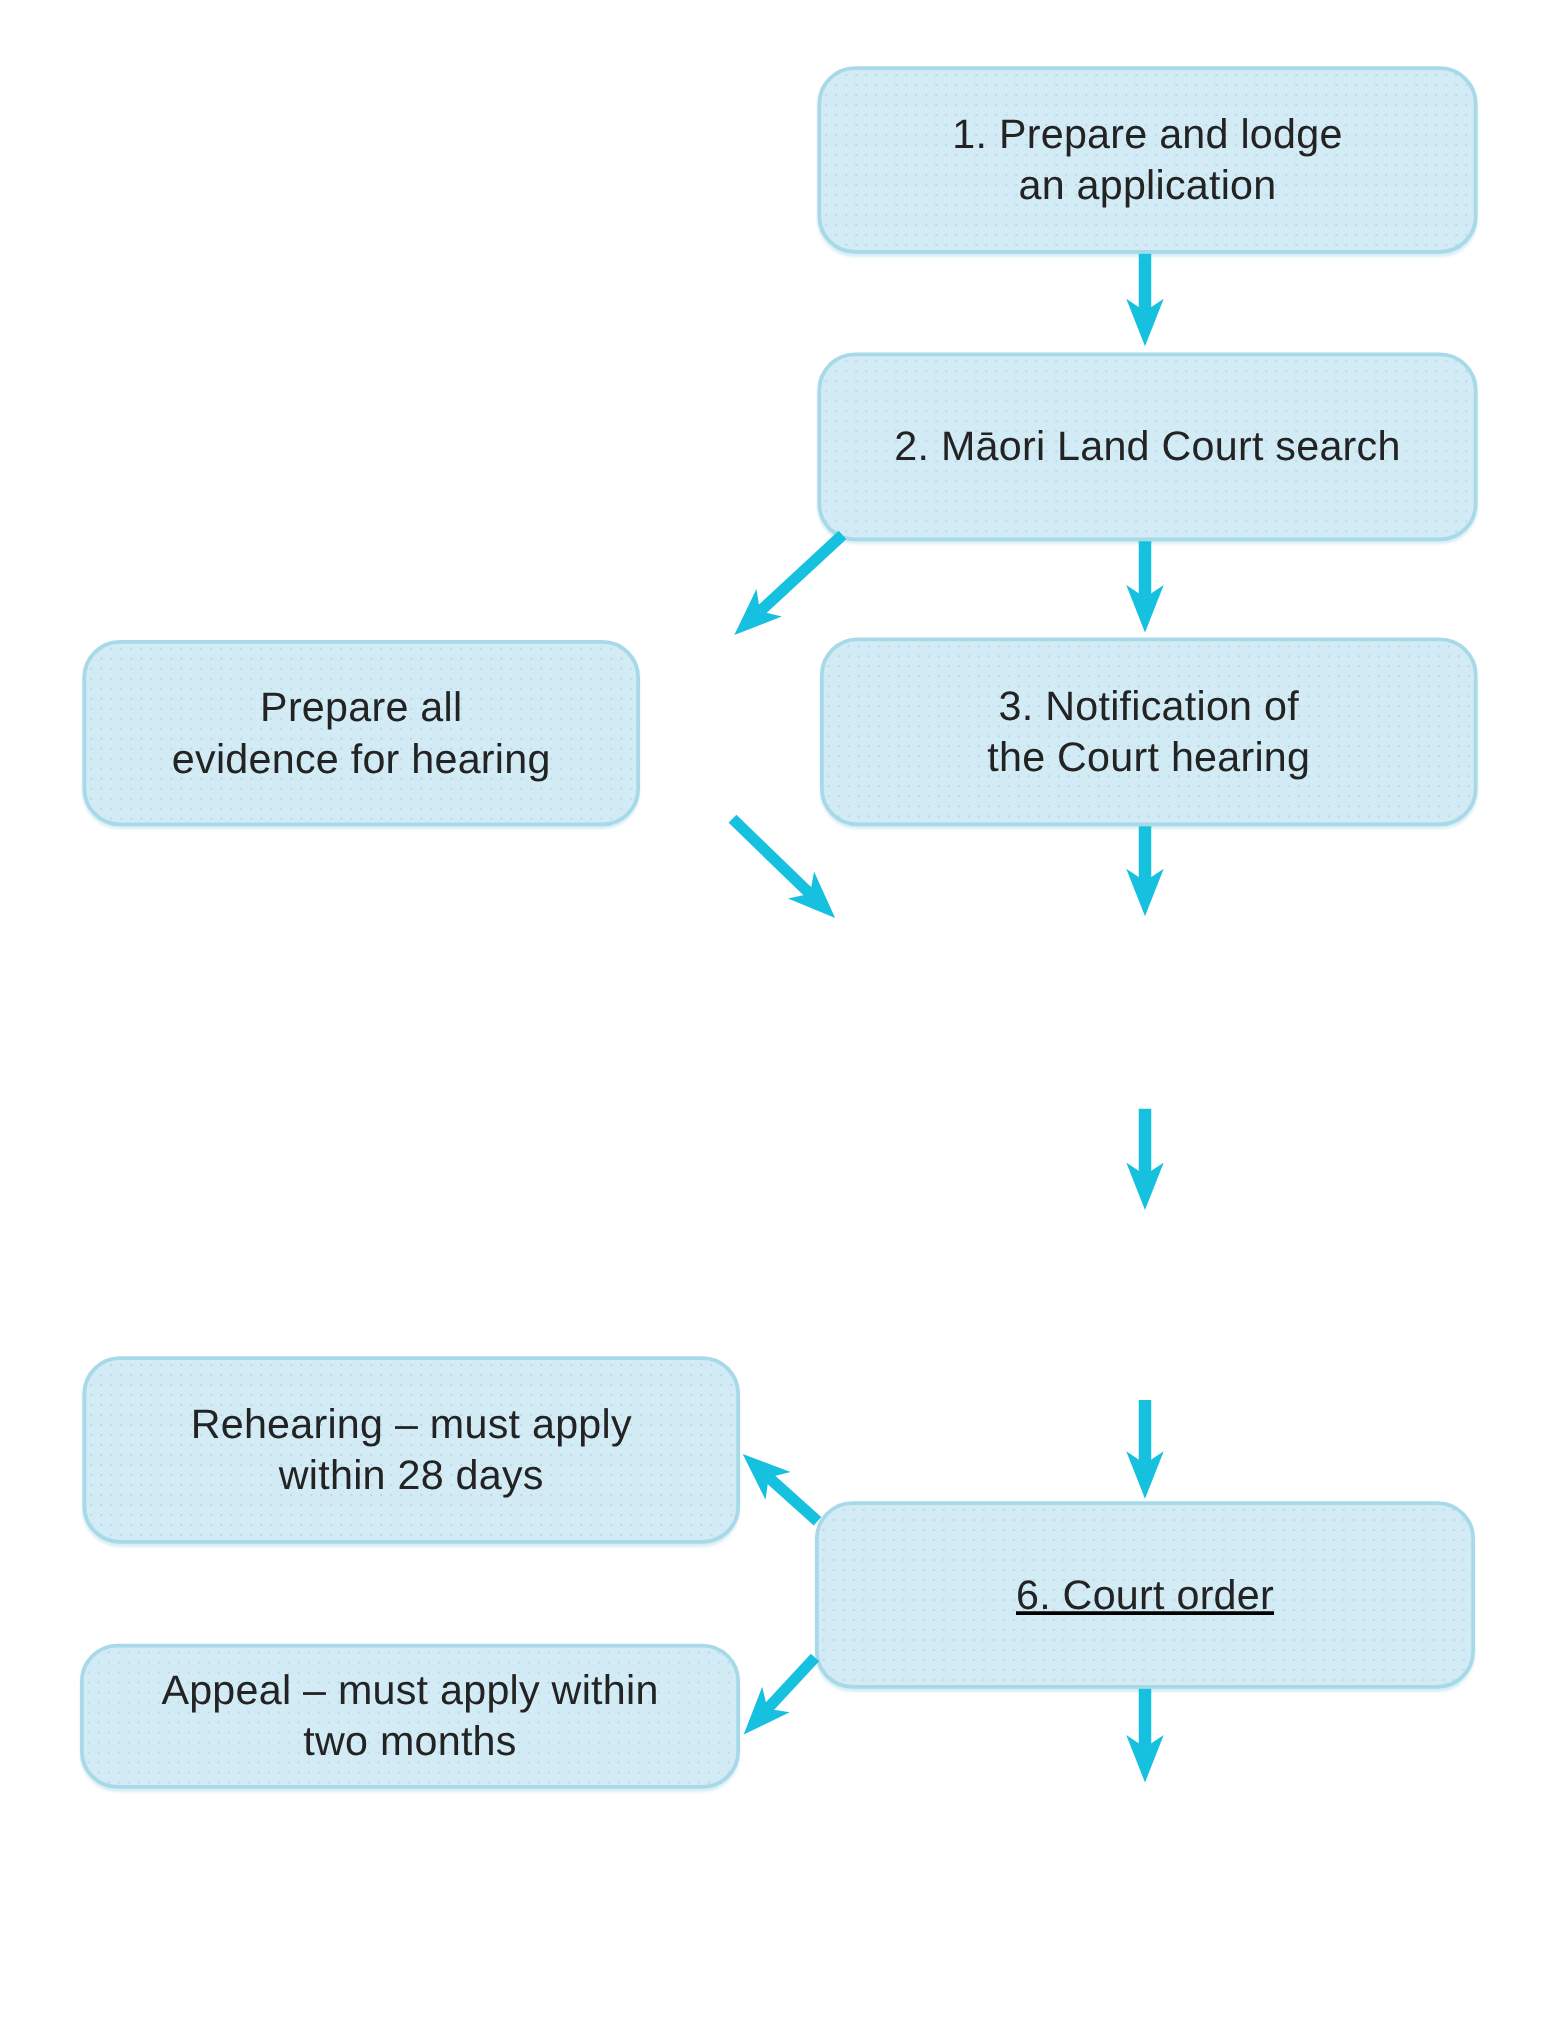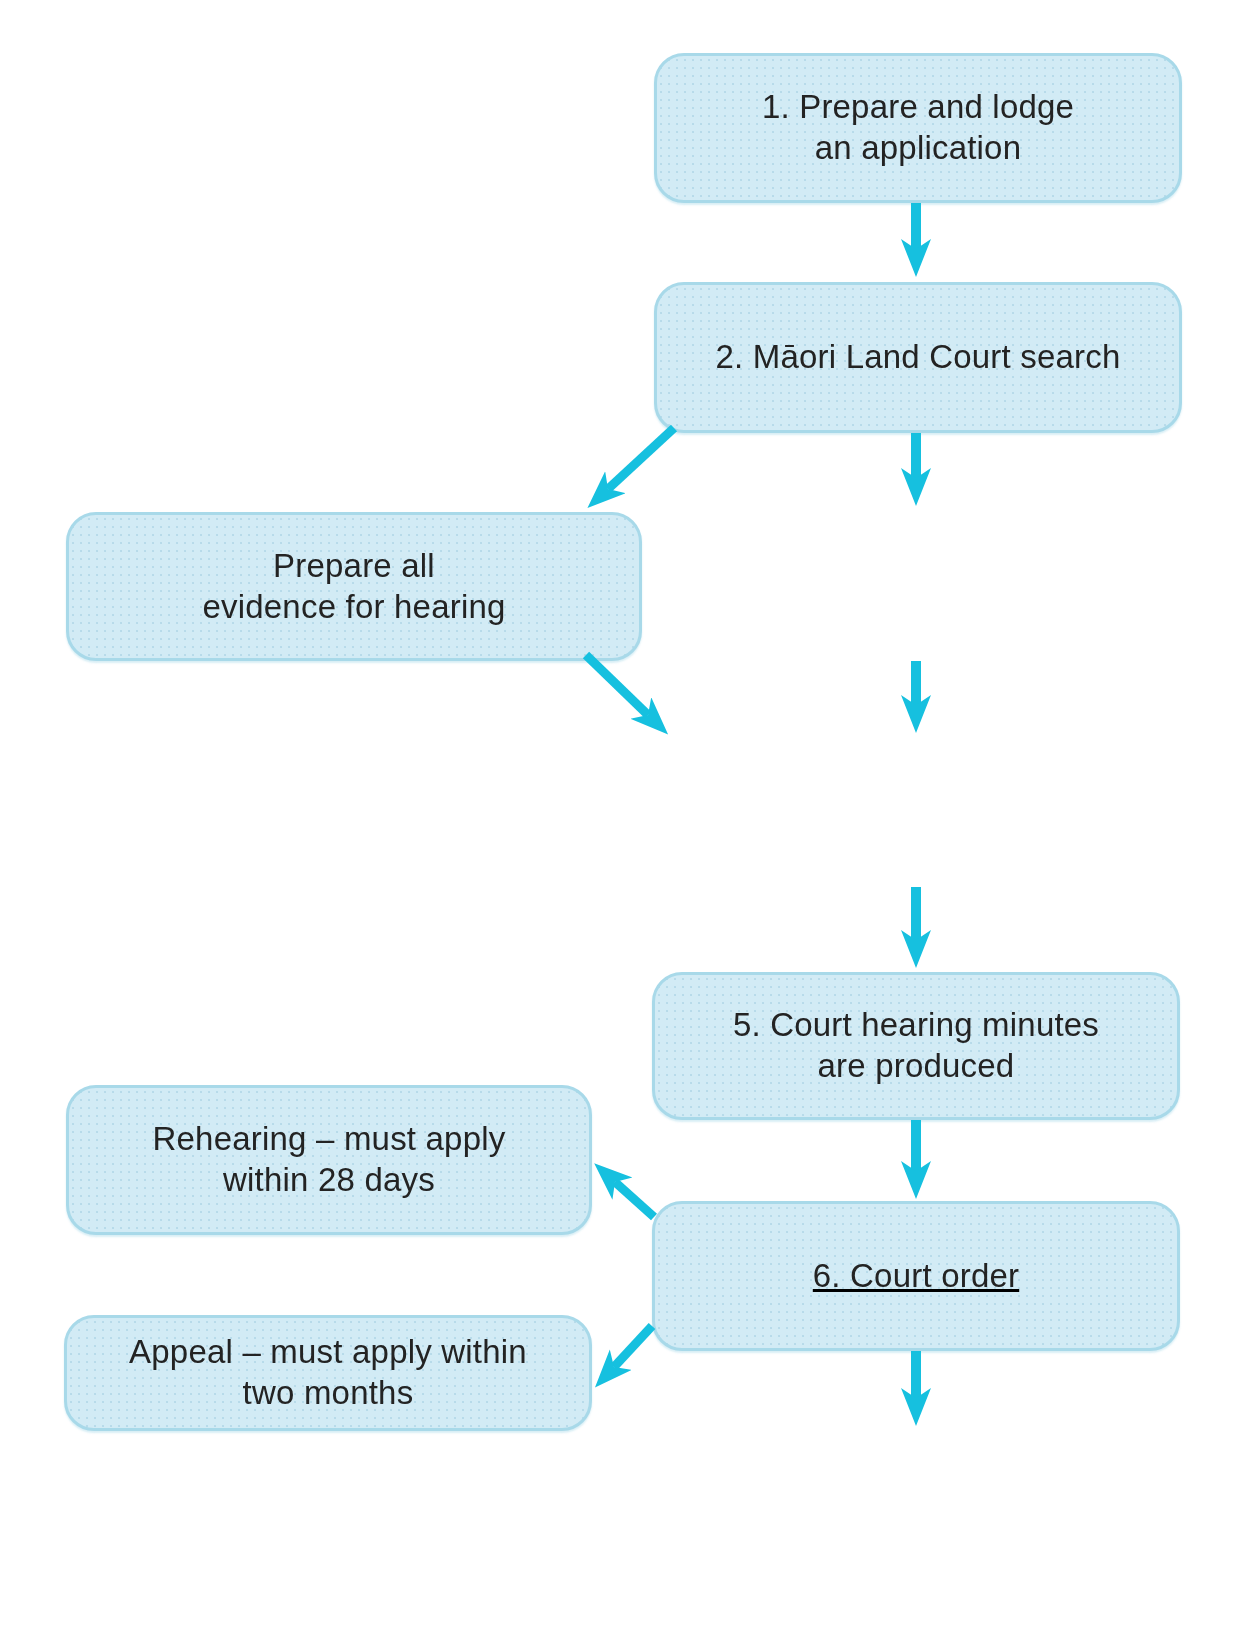--- a/index.html
+++ b/index.html
@@ -36,21 +36,21 @@
     white-space:pre-line;
     color:var(--text);
     font-size:33px;
     line-height:1.24;
     letter-spacing:0.2px;
     padding:0 14px;
   }
   
   #n-step-1            {left:654px; top:53px;   width:528px; height:150px;}
   #n-step-2            {left:654px; top:282px;  width:528px; height:151px;justify-content:center;}
-  #n-prepare-evidence  {left:66px;  top:512px;  width:576px; height:149px;}
+  #n-prepare-evidence  {left:66px;  top:512px;  width:446px; height:149px;}
   #n-step-3            {left:656px; top:510px;  width:526px; height:151px;}
   #n-step-4            {left:654px; top:737px;  width:528px; height:150px;}
   #n-step-5            {left:652px; top:972px;  width:528px; height:148px;}
   #n-rehearing         {left:66px;  top:1085px; width:526px; height:150px;}
   #n-step-6            {left:652px; top:1201px; width:528px; height:150px;text-decoration:underline;}
   #n-appeal            {left:64px;  top:1315px; width:528px; height:116px;}
   #n-step-7            {left:652px; top:1428px; width:528px; height:150px;}
 
   svg.arrows{position:absolute;left:0;top:0;pointer-events:none;}
   .shaft{stroke:var(--arrow);fill:none;}
@@ -70,26 +70,26 @@
 
   <div class="box" id="n-step-2">
     <span class="box-label">2. Māori Land Court search</span>
   </div>
 
   <div class="box" id="n-prepare-evidence">
     <span class="box-label">Prepare all
 evidence for hearing</span>
   </div>
 
+  <div class="box" id="n-step-3">
+    <span class="box-label">3. Notification of
+the Court hearing</span>
+  </div>
 
 
-  <div class="box" id="n-step-5">
-    <span class="box-label">5. Court hearing minutes
-are produced</span>
-  </div>
 
   <div class="box" id="n-rehearing">
     <span class="box-label">Rehearing – must apply
 within 28 days</span>
   </div>
 
   <div class="box" id="n-step-6">
     <span class="box-label">6. Court order</span>
   </div>
 

